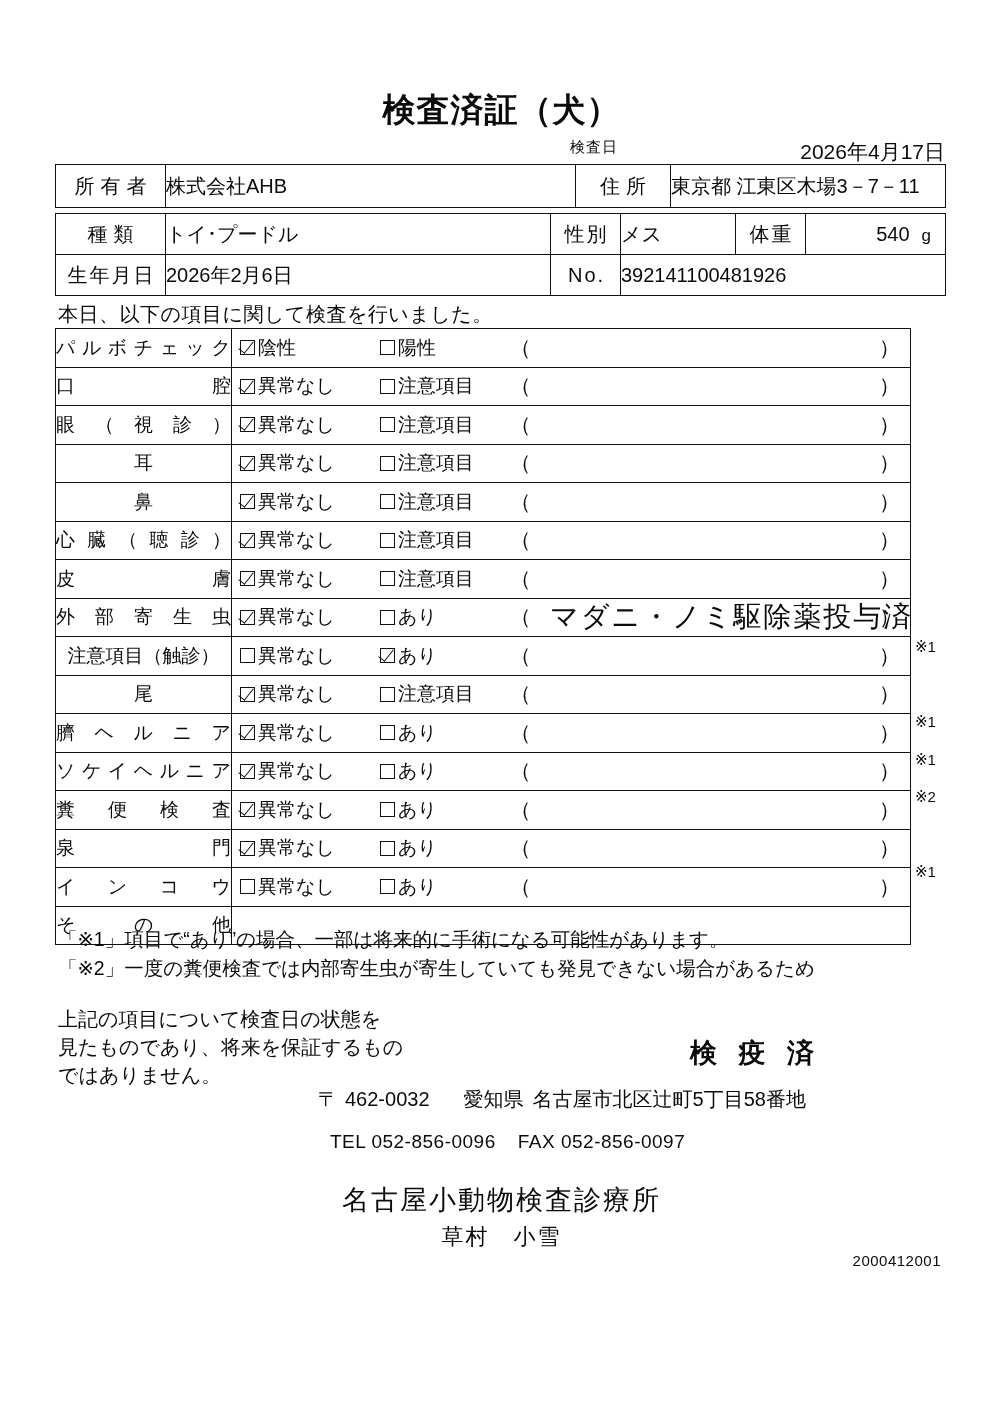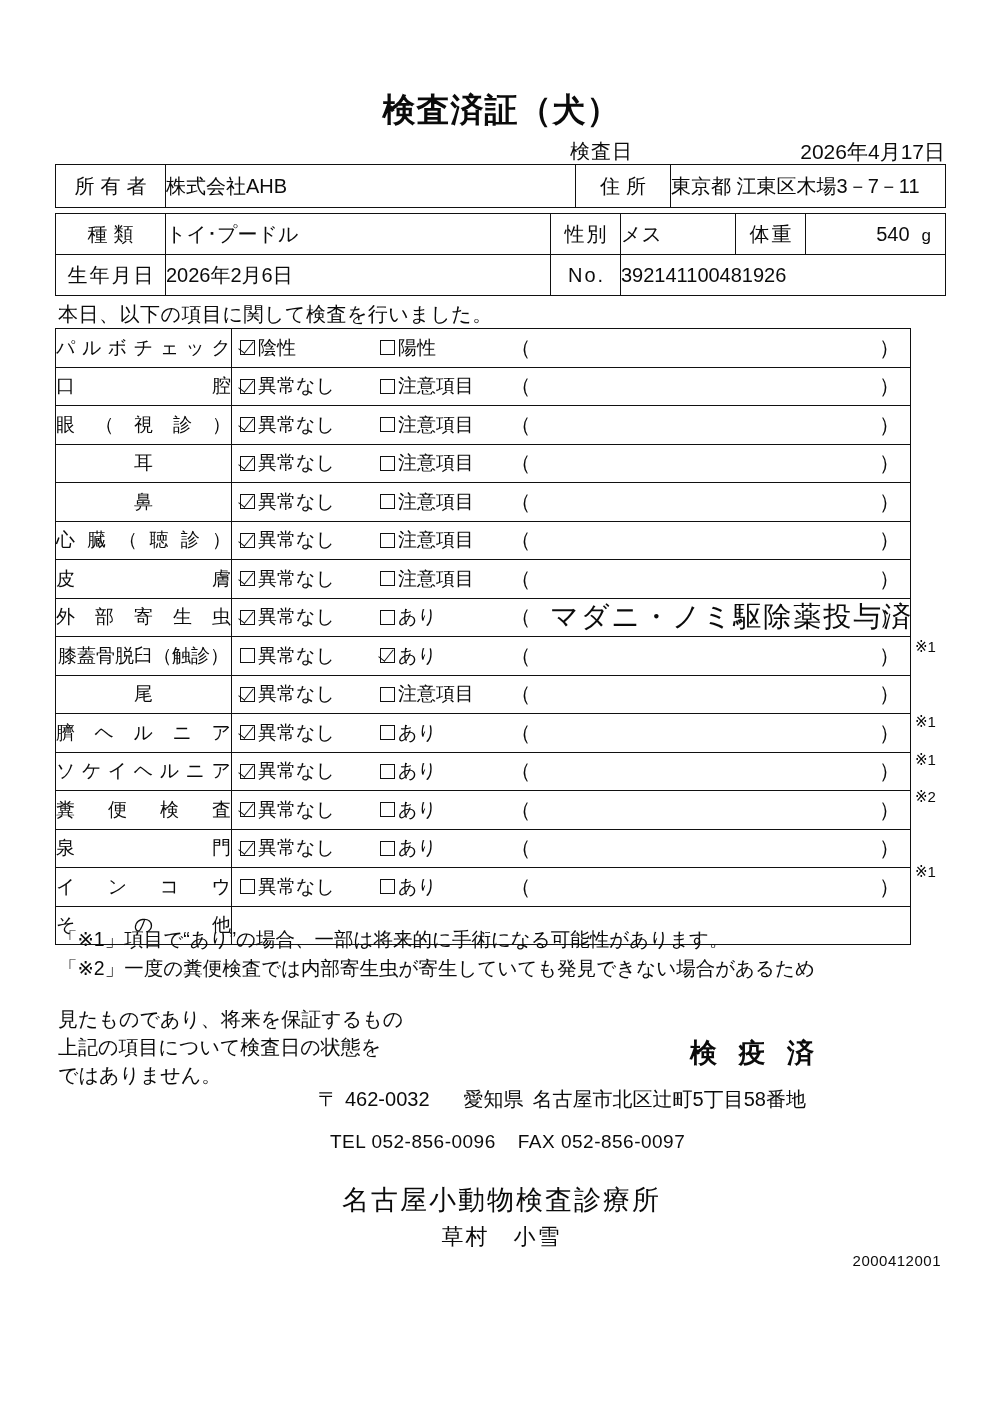--- a/index.html
+++ b/index.html
@@ -41,21 +41,21 @@
     top: 138px;
     left: 55px;
     width: 890px;
     height: 28px;
     display: flex;
     align-items: baseline;
   }
   .exam-date-label {
     position: absolute;
     left: 515px;
-    font-size: 20px;
+    font-size: 15px;
     letter-spacing: 1px;
   }
   .exam-date-value {
     position: absolute;
     right: 0px;
     font-size: 21px;
     letter-spacing: 0px;
   }
 
   
@@ -521,21 +521,21 @@
               <span class="box"></span>
               <span>あり</span>
             </div>
             <span class="paren-open">（</span>
             <span class="paren-close">）</span>
             <span class="note-text">マダニ・ノミ駆除薬投与済</span>
           </td>
         </tr>
         <tr>
           <td class="item-label">
-            <span class="full">膝蓋骨脱臼（触診）</span>
+            <span class="full">注意項目（触診）</span>
           </td>
           <td class="opts-cell">
             <div class="opt opt-a">
               <span class="box"></span>
               <span>異常なし</span>
             </div>
             <div class="opt opt-b">
               <span class="box checked"></span>
               <span>あり</span>
             </div>
@@ -694,22 +694,22 @@
     </div>
 
   <div class="footnotes">
     <div>「※1」項目で“あり”の場合、一部は将来的に手術になる可能性があります。</div>
     <div>
       <span>「※2」一度の糞便検査では内部寄生虫が寄生していても発見できない場合があるため</span>
     </div>
   </div>
 
   <div class="disclaimer">
+    <div>上記の項目について検査日の状態を</div>
     <div>見たものであり、将来を保証するもの</div>
-    <div>上記の項目について検査日の状態を</div>
     <div>ではありません。</div>
   </div>
 
   <div class="quarantine-stamp">検 疫 済</div>
 
   <div class="addr-line">
     <span class="zip-mark">〒</span><span class="zip-num">462-0032</span><span class="pref">愛知県</span><span>名古屋市北区辻町5丁目58番地</span>
   </div>
   <div class="tel-line">
     <span>TEL 052-856-0096</span><span class="fax">FAX 052-856-0097</span>

